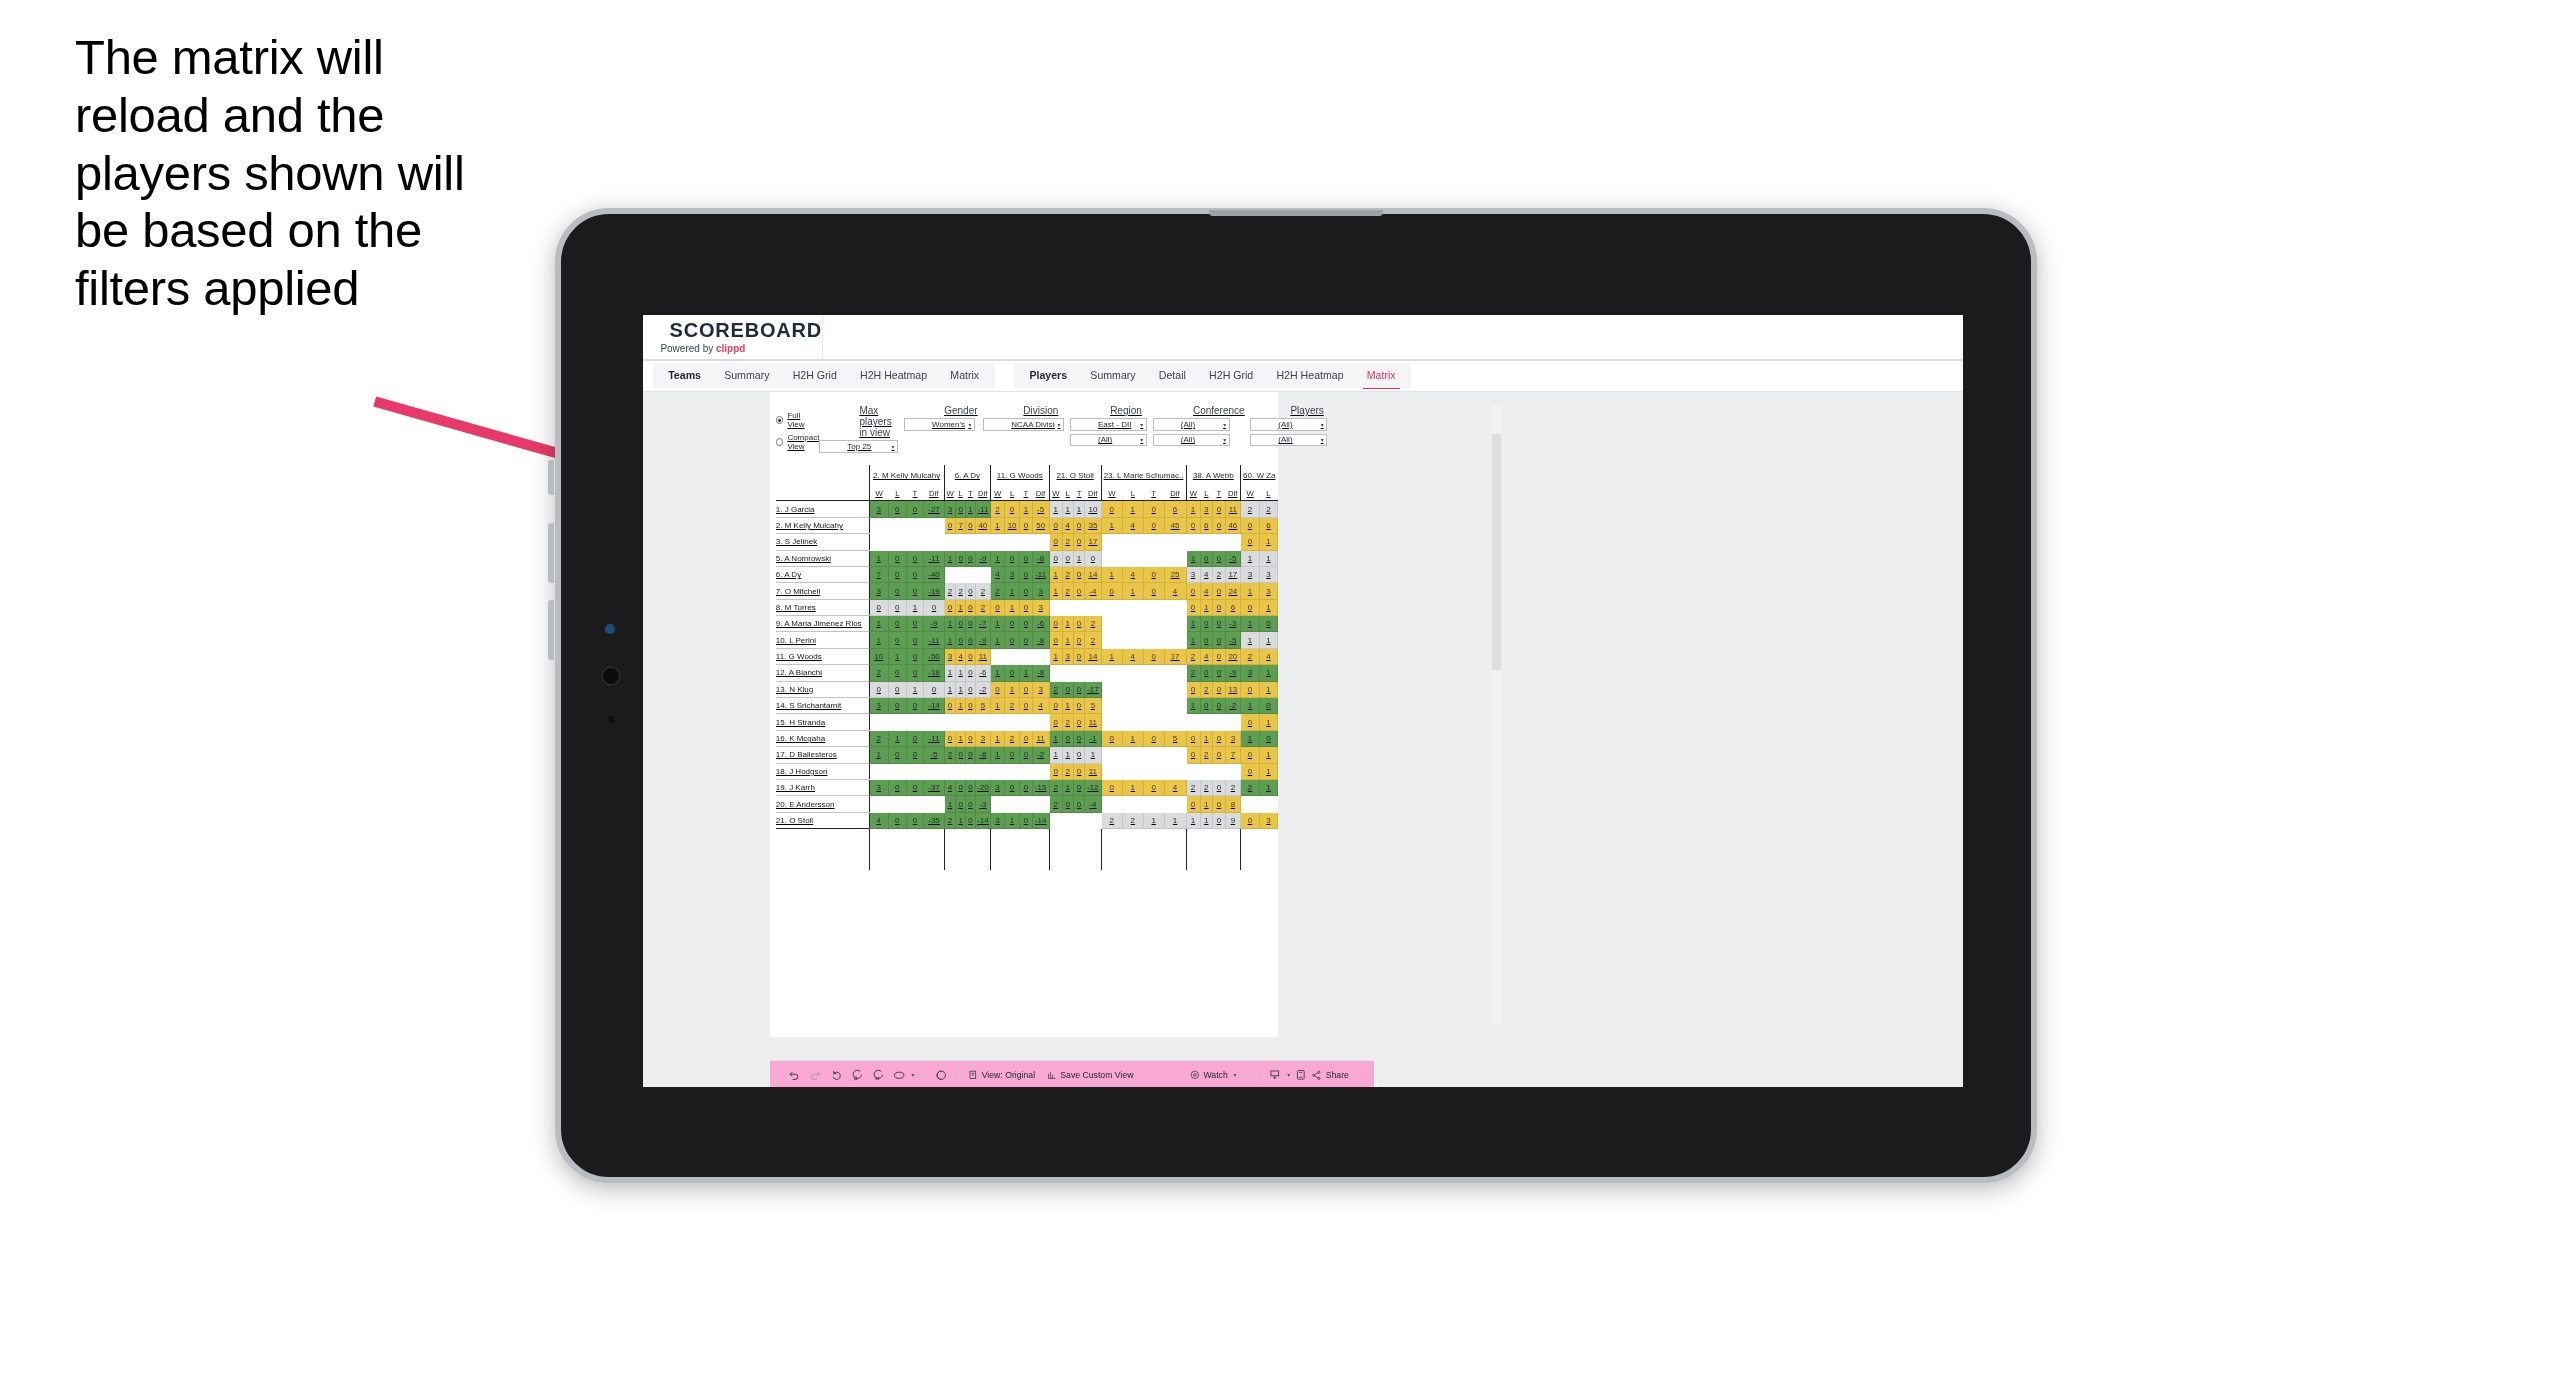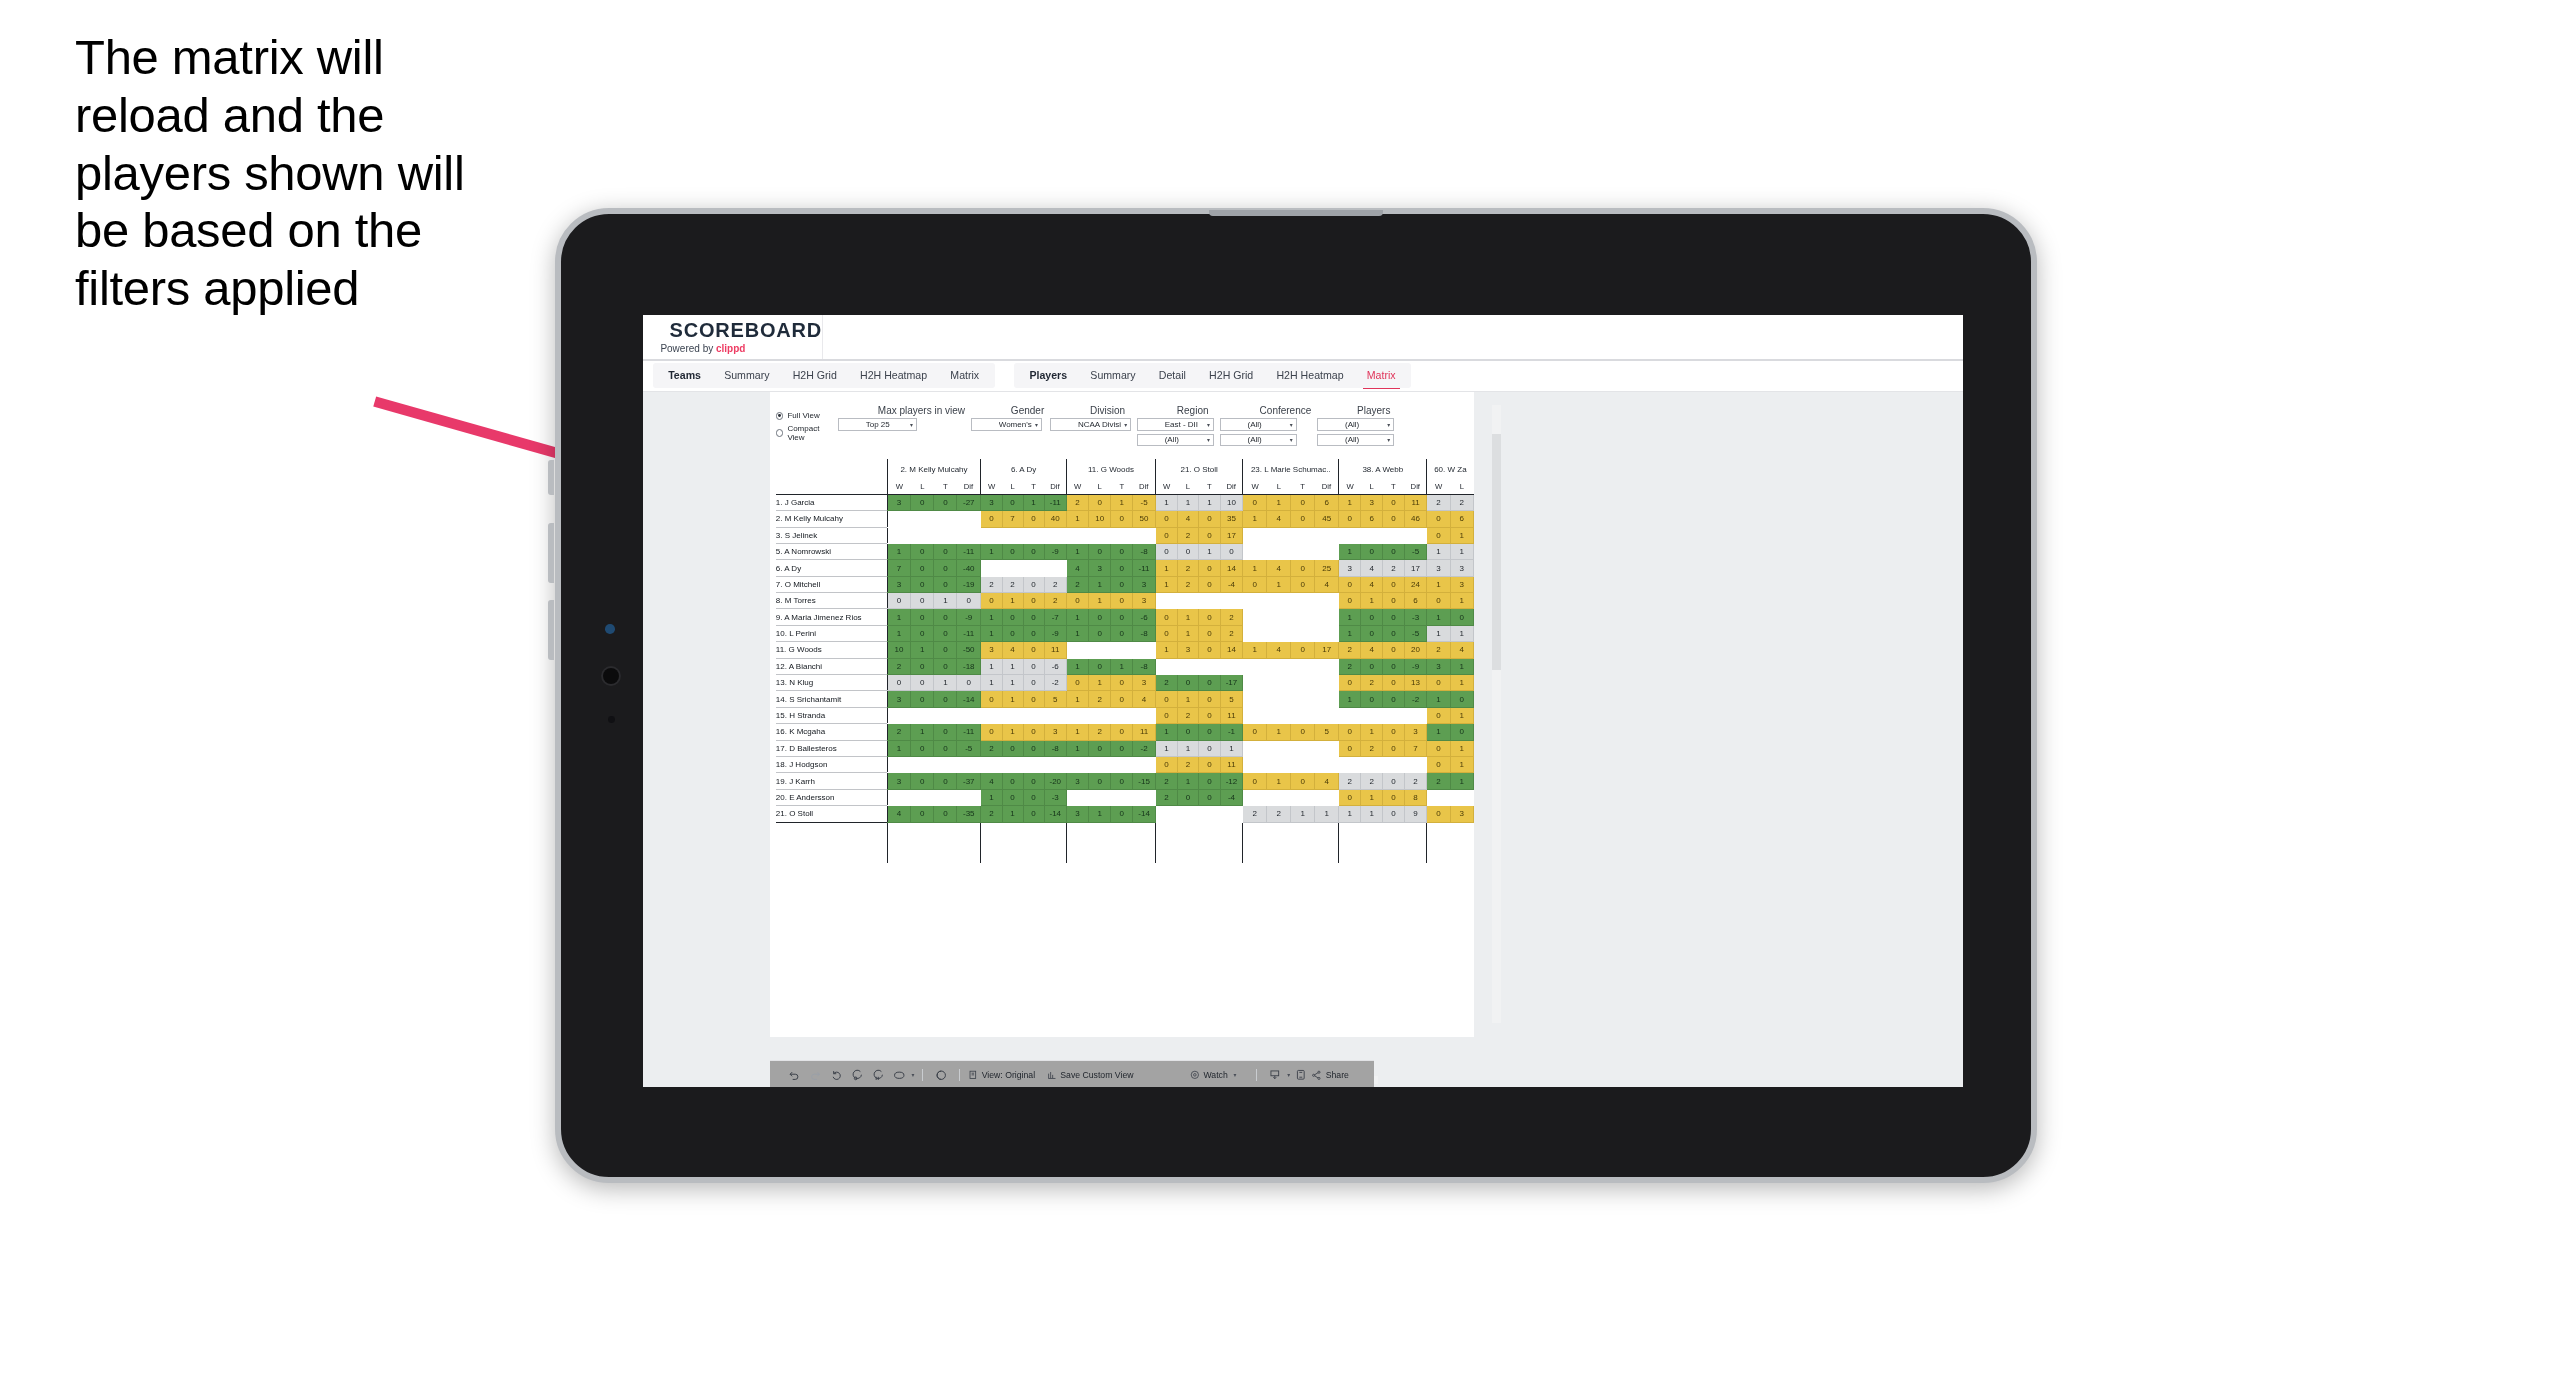--- a/index.html
+++ b/index.html
@@ -72,21 +72,21 @@
   .subgroup .si{
     font-size:10.6px; color:#3c424d; padding:0 11.6px; line-height:25px; cursor:pointer; position:relative; white-space:nowrap;
   }
   .subgroup .si.lead{ font-weight:bold; color:#1f2632;}
   .subgroup .si.on{ color:#e0345a; }
   .subgroup .si.on::after{ content:""; position:absolute; left:7.7px; right:7.7px; bottom:-1px; height:1.9px; background:#e0345a;}
 
   
   .workspace{ position:relative; height:697px; background:#eceef0; }
   .sheet{
-    position:absolute; left:127px; top:0px; width:704px; height:645px; background:#ffffff;
+    position:absolute; left:127px; top:0px; width:508px; height:645px; background:#ffffff;text-decoration:underline;
   }
 
   
   .filters{ display:flex; padding:13.5px 0 0 5.8px; gap:0; }
   .radios{ width:62px; padding-top:5.8px;}
   .radio-row{ display:flex; align-items:center; gap:3.9px; margin-bottom:3.9px; font-size:8px; color:#23282f;}
   .rd{ width:7.7px;height:7.7px;border-radius:50%;border:1px solid #6d737c; background:#fff; position:relative; flex:none;}
   .rd.sel::after{content:"";position:absolute;left:1.4px;top:1.4px;width:2.9px;height:2.9px;border-radius:50%;background:#2b3038;}
   .fgroup{ margin-right:5.8px; }
   .flabel{ font-size:10px; color:#3b414a; margin-bottom:1.9px;padding-left:40px; }
@@ -131,21 +131,21 @@
   .hscroll{
     position:absolute; left:203px; top:617px; width:405px; height:8.7px; background:#f1f2f3;
   }
   .hscroll .thumb{ width:145px; height:8.7px; background:#dcdee0; }
   .vscroll{ position:absolute; left:722px; top:13.5px; width:8.7px; height:618px; background:#f1f2f3;}
   .vscroll .thumb{ width:8.7px; height:236px; background:#dcdee0; margin-top:29px;}
 
   
   .toolbar{
     position:absolute; left:127px; bottom:0px; width:604px; height:29px;
-    background:#a3a3a3; border-top:1px solid #e2e3e6; display:flex; align-items:center; padding:0 13.5px; gap:0;
+    background:#f9a8d4; border-top:1px solid #e2e3e6; display:flex; align-items:center; padding:0 13.5px; gap:0;
   }
   .tb-i{ width:21px; height:21px; display:flex; align-items:center; justify-content:center; color:#3b4049; cursor:pointer;}
   .tb-sep{ width:1px; height:12.5px; background:#c9ccd0; margin:0 7.7px;}
   .tb-txt{ display:flex; align-items:center; gap:3.9px; font-size:8.7px; color:#22272e; margin-right:11.6px; cursor:pointer; white-space:nowrap;}
   .tb-spacer{ flex:1; }
   .tb-caret{ font-size:5.8px; color:#4a4f58; margin-left:1.9px;}
   svg{ display:block; }
 </style>
 </head>
 <body>

